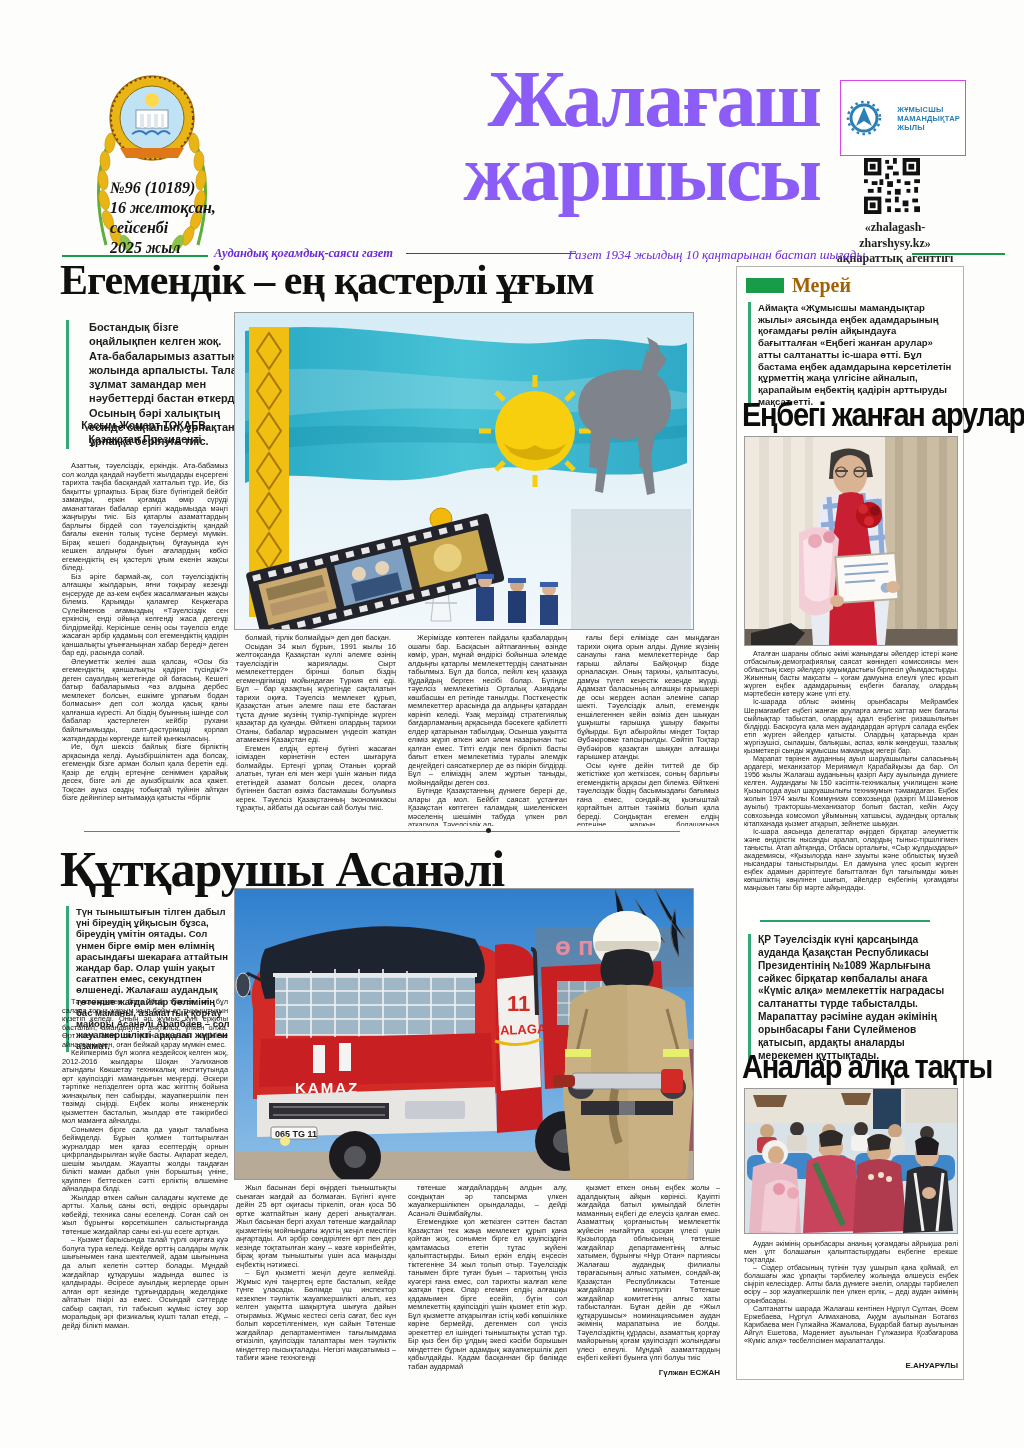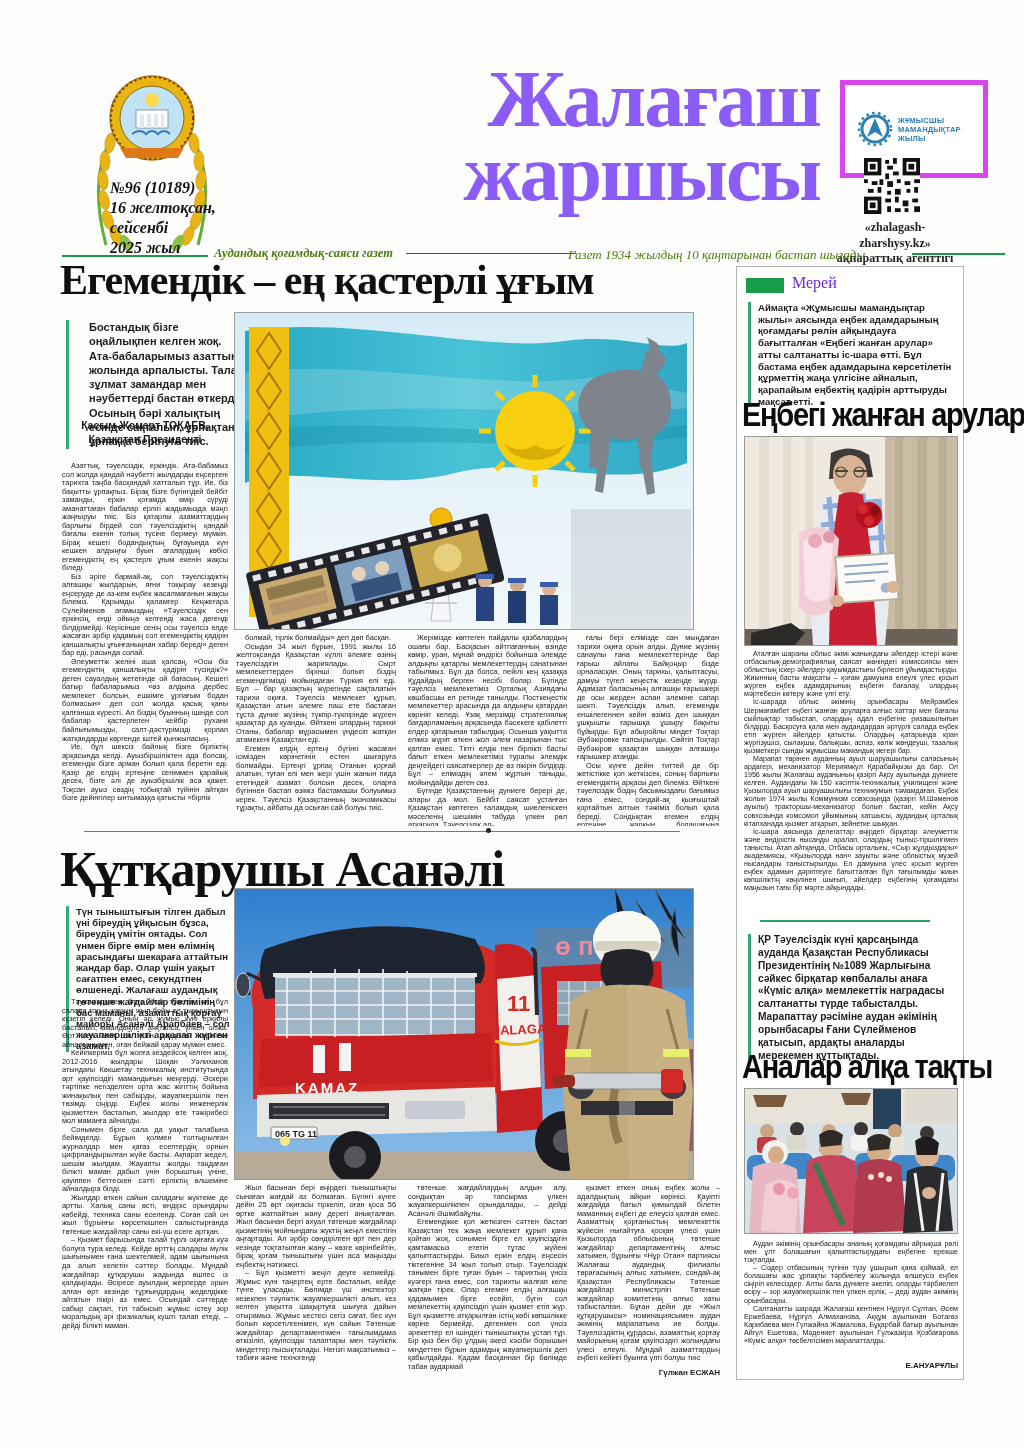--- a/index.html
+++ b/index.html
@@ -4,43 +4,43 @@
 <style>
   html,body{margin:0;padding:0;background:#e8e8e6;}
   .page{position:relative;width:1024px;height:1448px;margin:0 auto;background:#fdfdfb;
         font-family:"Liberation Sans",sans-serif;color:#1b1b1b;overflow:hidden;}
   .abs{position:absolute;}
   
   .mast-title{font-family:"Liberation Serif",serif;font-weight:bold;color:#8b5cf6;
               font-size:80px;line-height:.93;text-align:right;letter-spacing:-2px;}
   .issue-info{font-family:"Liberation Serif",serif;font-style:italic;font-weight:bold;
               font-size:16px;line-height:1.25;color:#141414;}
-  .badge-box{border:5px solid #d946ef;background:#fff;display:flex;align-items:center;gap:5px;padding:12px;}
+  .badge-box{border:1px solid #d946ef;background:#fff;display:flex;align-items:center;gap:5px;padding:5px;justify-content:space-between;}
   .badge-text{color:#2a7fb5;font-weight:bold;font-size:7.5px;line-height:1.2;letter-spacing:.2px;}
   .qr-caption{font-family:"Liberation Serif",serif;font-weight:bold;
               font-size:12px;line-height:1.3;text-align:center;color:#222;}
-  .sub-it{font-family:"Liberation Serif",serif;font-style:italic;color:#4d7c0f;}
+  .sub-it{font-family:"Liberation Serif",serif;font-style:italic;color:#6d28d9;}
   .rule{background:#189c4a;height:2px;}
   .rule-dark{background:#4a4a4a;height:1px;}
   
   .headline{font-family:"Liberation Serif",serif;font-weight:bold;color:#101010;letter-spacing:-1px;}
   .cond{font-family:"Liberation Sans",sans-serif;font-weight:bold;color:#0d0d0d;
         letter-spacing:-1.5px;white-space:nowrap;}
   .cond>span{display:inline-block;transform:scaleX(.88);transform-origin:left;}
   
   .lead{border-left:3px solid #35a877;padding-left:7px;font-weight:bold;color:#1d1d1d;}
   .bodycol{font-size:7.4px;line-height:1.15;text-align:justify;overflow:hidden;}
   .bodycol .para{margin:0;text-indent:9px;}
   .side-body{font-size:7.1px;line-height:1.14;text-align:justify;overflow:hidden;}
   .side-body .para{margin:0;text-indent:9px;}
   .byline{font-weight:bold;font-size:10.5px;line-height:1.3;text-align:center;}
   .author{font-weight:bold;font-size:8px;text-align:right;margin-top:5px;}
   .photo{border:1px solid #9a9a9a;display:block;}
   .sidebar-box{border:1px solid #b3b3b3;background:#fffffe;}
-  .rubric-label{font-family:"Liberation Serif",serif;font-weight:normal;font-size:16px;color:#6d28d9;}
+  .rubric-label{font-family:"Liberation Serif",serif;font-weight:bold;font-size:20px;color:#a16207;}
   .dot{width:5px;height:5px;border-radius:50%;background:#222;}
 </style>
 </head>
 <body>
 
 <div class="page">
 
   <svg class="abs" style="left:86px;top:70px;" width="132" height="186" viewBox="0 0 132 186">
 
     <path d="M20,175 C8,130 10,90 30,60" fill="none" stroke="#5fae3a" stroke-width="3"></path>

